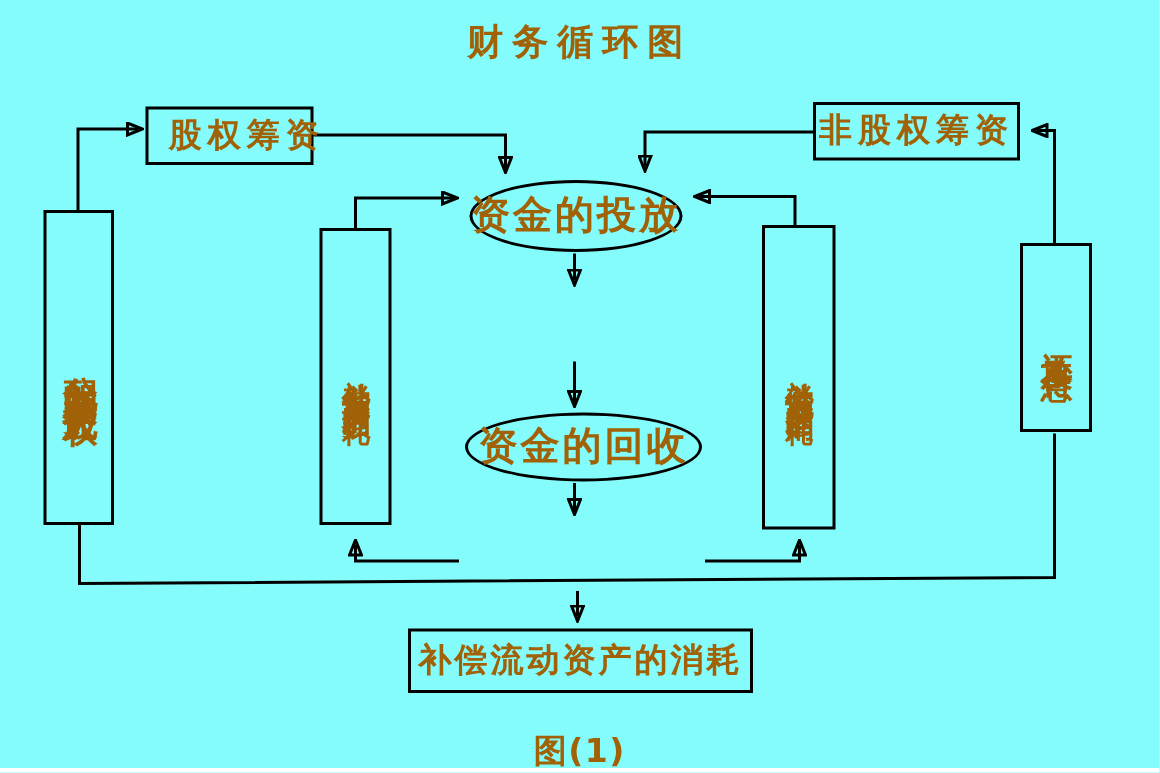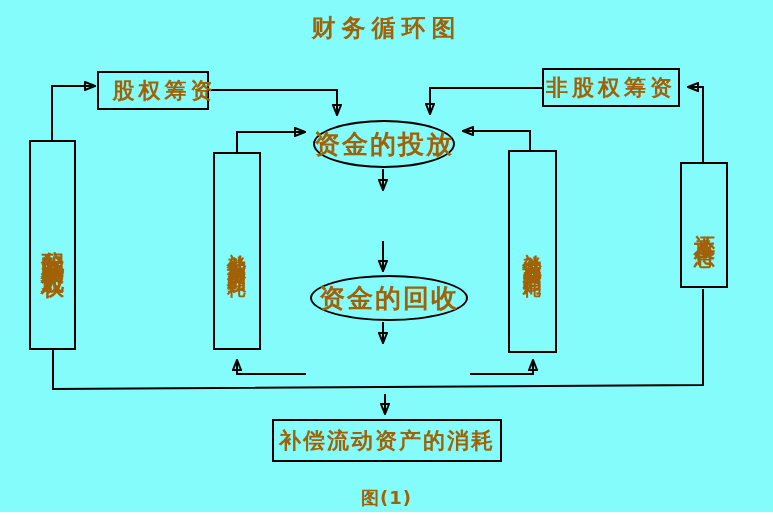--- a/index.html
+++ b/index.html
@@ -8,21 +8,21 @@
     background:#84FCFC; color:#a16207;
     font-family:"DejaVu Sans", sans-serif; font-weight:bold;
     overflow:hidden;
   }
   .title {
     position:absolute; top:12px; left:0; right:0;
     text-align:center; font-size:24px; letter-spacing:6px;
   }
   .caption {
     position:absolute; top:486px; left:0; right:0;
-    text-align:center; font-size:18px; letter-spacing:1px;
+    text-align:center; font-size:22px; letter-spacing:1px;
   }
   .node {
     position:absolute; box-sizing:border-box;
     border:2px solid #000; background:transparent;
     display:flex; align-items:center; justify-content:center;
     line-height:1;
   }
   .hbox { font-size:22px; letter-spacing:4px; white-space:nowrap; }
   .hbox.tight { letter-spacing:2px; }
   .vbox {

